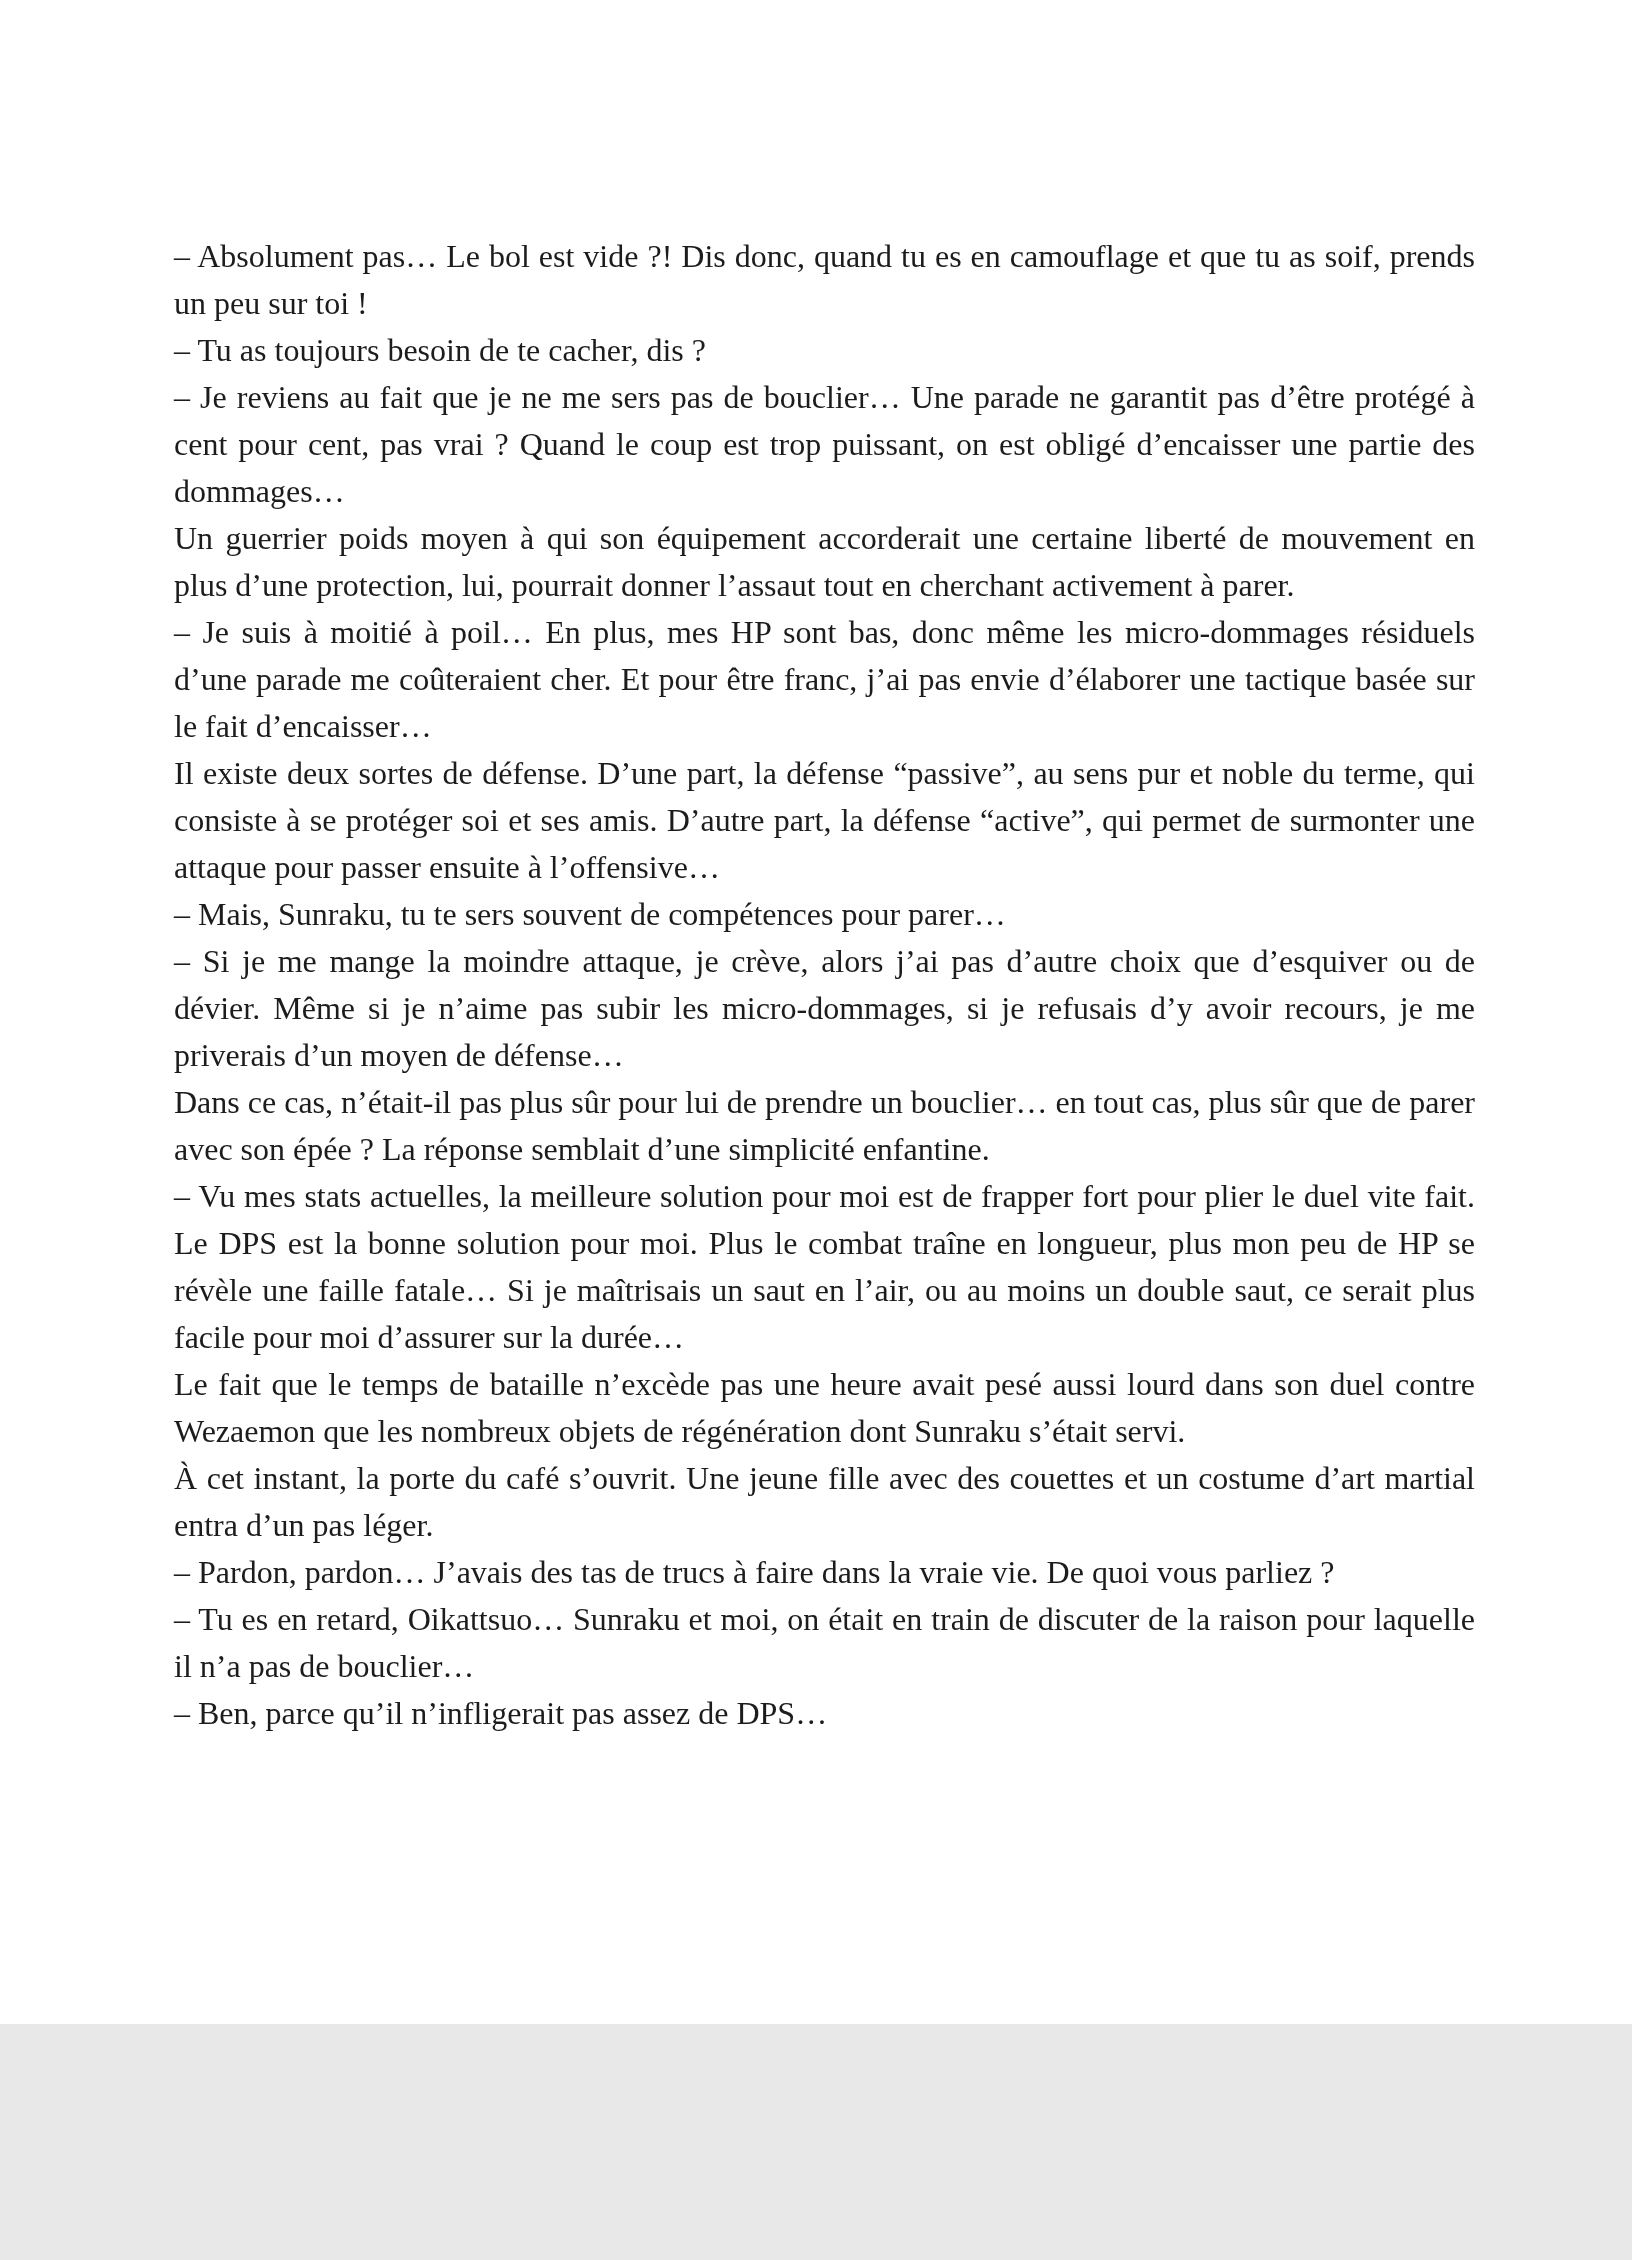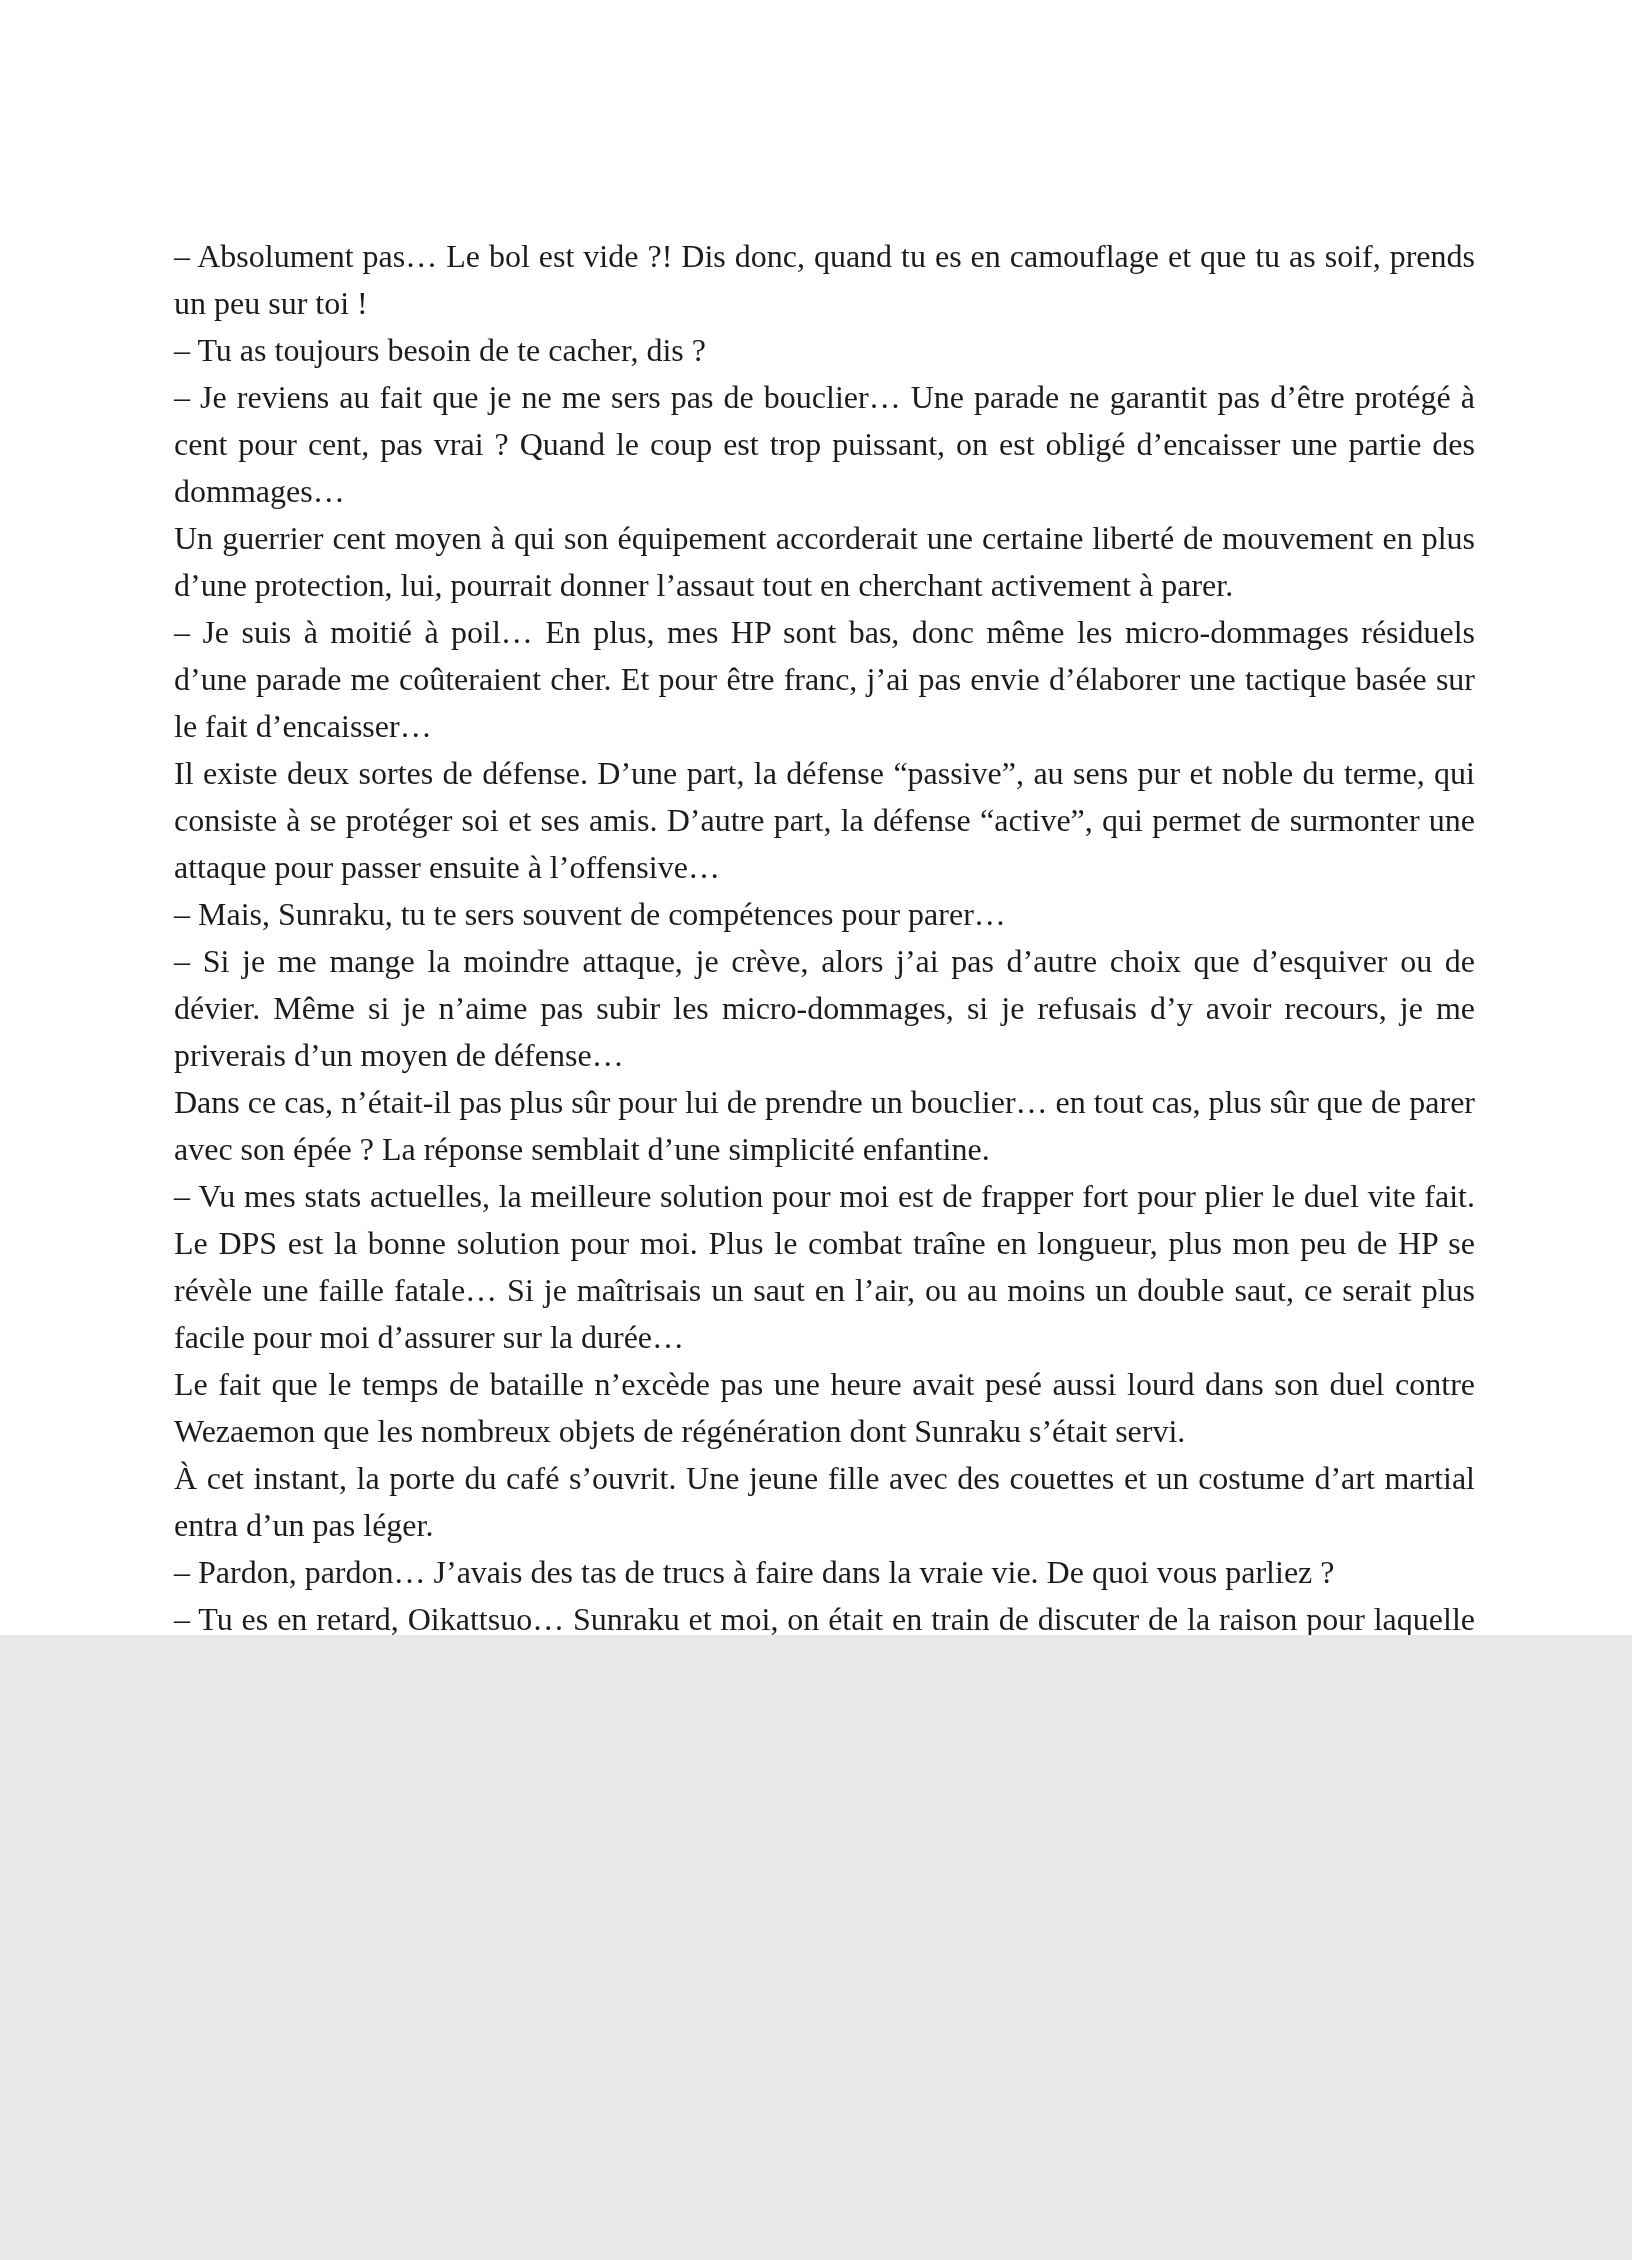--- a/index.html
+++ b/index.html
@@ -1,19 +1,19 @@
 <!DOCTYPE html>
 <html><head>
 <meta charset="utf-8">
 <style>
   html, body { margin: 0; padding: 0; background: #e8e8e8; }
   .page {
     position: relative;
     width: 1632px;
-    height: 1635px;
+    height: 2024px;
     background: #ffffff;
     font-family: "Liberation Serif", serif;
     color: #1c1c1c;
     overflow: hidden;
     margin: 0 auto;
   }
   .text-block {
     position: absolute;
     left: 174px;
     top: 233px;
@@ -65,21 +65,21 @@
 </style>
 </head>
 <body>
 
 <div class="page">
 
   <div class="text-block">
       <p class="para">– Absolument pas… Le bol est vide ?! Dis donc, quand tu es en camouflage et que tu as soif, prends un peu sur toi !</p>
       <p class="para">– Tu as toujours besoin de te cacher, dis ?</p>
       <p class="para">– Je reviens au fait que je ne me sers pas de bouclier… Une parade ne garantit pas d’être protégé à cent pour cent, pas vrai ? Quand le coup est trop puissant, on est obligé d’encaisser une partie des dommages…</p>
-      <p class="para">Un guerrier cent moyen à qui son équipement accorderait une certaine liberté de mouvement en plus d’une protection, lui, pourrait donner l’assaut tout en cherchant activement à parer.</p>
+      <p class="para">Un guerrier poids moyen à qui son équipement accorderait une certaine liberté de mouvement en plus d’une protection, lui, pourrait donner l’assaut tout en cherchant activement à parer.</p>
       <p class="para">– Je suis à moitié à poil… En plus, mes HP sont bas, donc même les micro-dommages résiduels d’une parade me coûteraient cher. Et pour être franc, j’ai pas envie d’élaborer une tactique basée sur le fait d’encaisser…</p>
       <p class="para">Il existe deux sortes de défense. D’une part, la défense “passive”, au sens pur et noble du terme, qui consiste à se protéger soi et ses amis. D’autre part, la défense “active”, qui permet de surmonter une attaque pour passer ensuite à l’offensive…</p>
       <p class="para">– Mais, Sunraku, tu te sers souvent de compétences pour parer…</p>
       <p class="para">– Si je me mange la moindre attaque, je crève, alors j’ai pas d’autre choix que d’esquiver ou de dévier. Même si je n’aime pas subir les micro-dommages, si je refusais d’y avoir recours, je me priverais d’un moyen de défense…</p>
       <p class="para">Dans ce cas, n’était-il pas plus sûr pour lui de prendre un bouclier… en tout cas, plus sûr que de parer avec son épée ? La réponse semblait d’une simplicité enfantine.</p>
       <p class="para">– Vu mes stats actuelles, la meilleure solution pour moi est de frapper fort pour plier le duel vite fait. Le DPS est la bonne solution pour moi. Plus le combat traîne en longueur, plus mon peu de HP se révèle une faille fatale… Si je maîtrisais un saut en l’air, ou au moins un double saut, ce serait plus facile pour moi d’assurer sur la durée…</p>
       <p class="para">Le fait que le temps de bataille n’excède pas une heure avait pesé aussi lourd dans son duel contre Wezaemon que les nombreux objets de régénération dont Sunraku s’était servi.</p>
       <p class="para">À cet instant, la porte du café s’ouvrit. Une jeune fille avec des couettes et un costume d’art martial entra d’un pas léger.</p>
       <p class="para">– Pardon, pardon… J’avais des tas de trucs à faire dans la vraie vie. De quoi vous parliez ?</p>
       <p class="para">– Tu es en retard, Oikattsuo… Sunraku et moi, on était en train de discuter de la raison pour laquelle il n’a pas de bouclier…</p>

